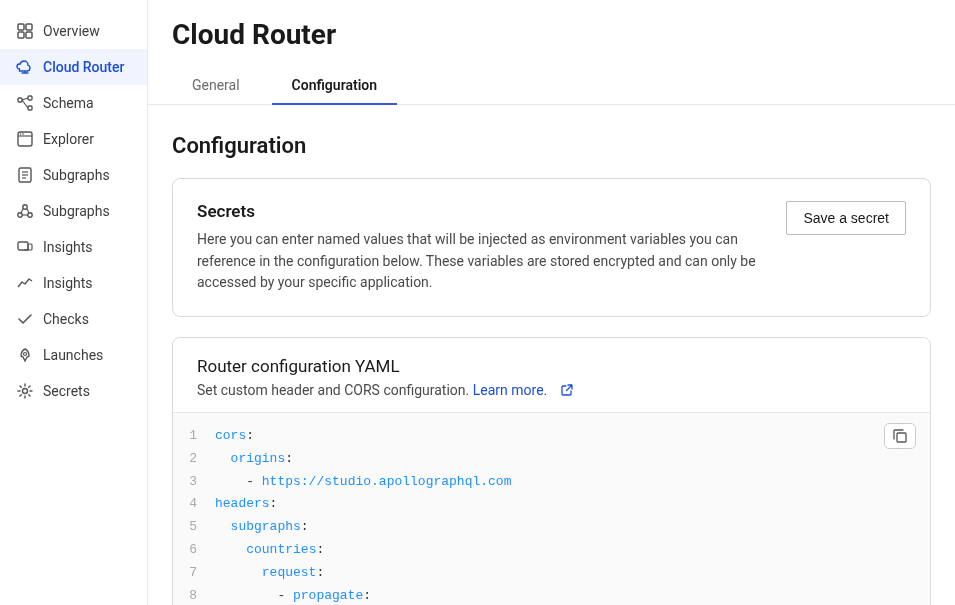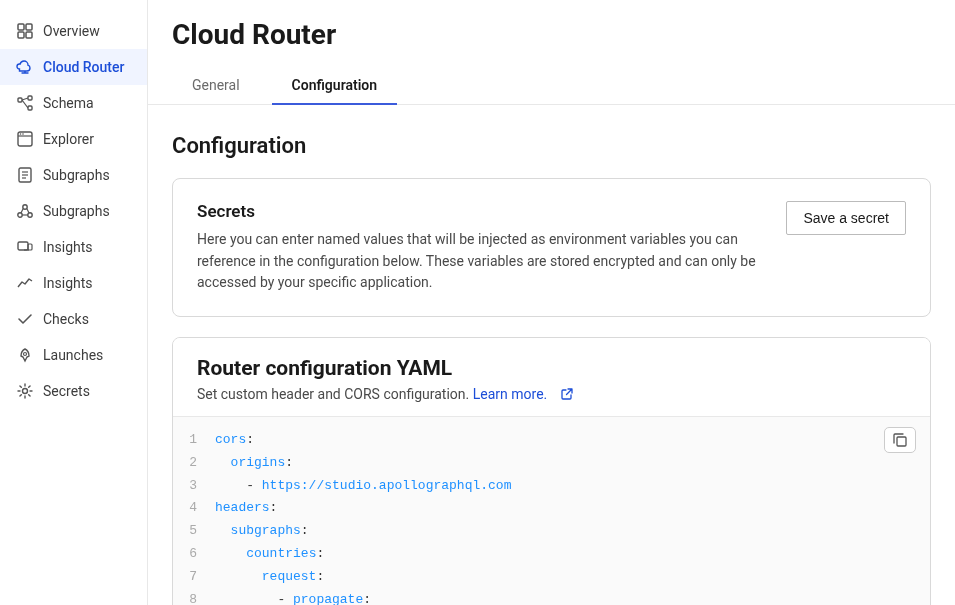--- a/index.html
+++ b/index.html
@@ -138,22 +138,22 @@
     .yaml-card {
       border: 1px solid #d9d9d9;
       border-radius: 8px;
       overflow: hidden;
     }
     .yaml-card-header {
       padding: 18px 24px 14px;
       background: #fff;
     }
     .yaml-card-title {
-      font-size: 21px;
-      font-weight: 700;
+      font-size: 17px;
+      font-weight: 400;
       color: #1a1a1a;
       margin-bottom: 6px;
     }
     .yaml-card-desc {
       font-size: 14px;
       color: #4a4a4a;
     }
     .yaml-card-desc a {
       color: #1c4ed8;
       text-decoration: none;

